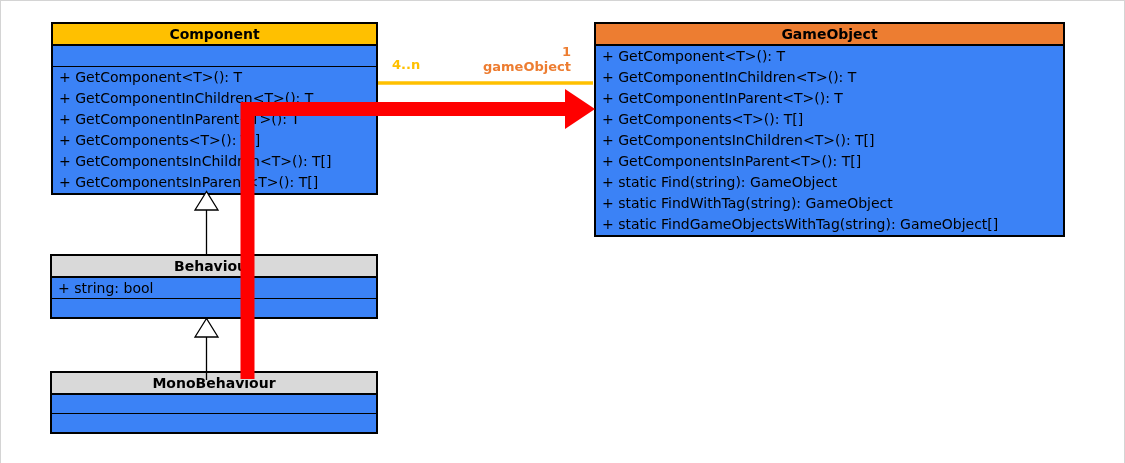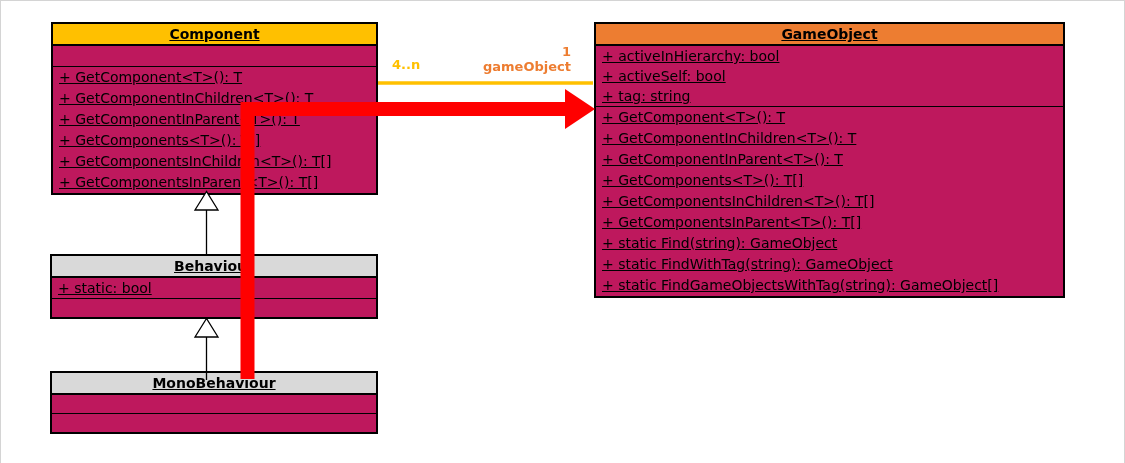--- a/index.html
+++ b/index.html
@@ -10,23 +10,22 @@
     overflow:hidden;
     font-family:"DejaVu Sans","Liberation Sans",sans-serif;
     border-top:1px solid #d4d4d4;
     border-left:1px solid #d4d4d4;
     border-right:1px solid #d4d4d4;
     box-sizing:border-box;
   }
   .uml-class{
     position:absolute;
     border:2px solid var(--line,#000);
-    background:#be185d;
+    background:#3b82f6;
     box-sizing:border-box;
-    text-decoration:underline;
   }
   .uml-header{
     height:20px;line-height:20px;
     text-align:center;font-weight:bold;font-size:14px;
     border-bottom:2px solid var(--line,#000);
     white-space:nowrap;overflow:hidden;
     color:#000;
   }
   .hdr-gold{background:var(--gold,#FFC000);}
   .hdr-orange{background:var(--orange,#ED7D31);}
@@ -65,41 +64,36 @@
       <div class="uml-row">+ GetComponentInParent&lt;T&gt;(): T</div>
       <div class="uml-row">+ GetComponents&lt;T&gt;(): T[]</div>
       <div class="uml-row">+ GetComponentsInChildren&lt;T&gt;(): T[]</div>
       <div class="uml-row">+ GetComponentsInParent&lt;T&gt;(): T[]</div>
     </div>
   </div>
 
   <div class="uml-class" id="box-gameobject">
     <div class="uml-header hdr-orange">GameObject</div>
     <div class="uml-section">
-      <div class="uml-row attr">+ activeInHierarchy: bool</div>
-      <div class="uml-row attr">+ activeSelf: bool</div>
-      <div class="uml-row attr">+ tag: string</div>
-    </div>
-    <div class="uml-section">
       <div class="uml-row">+ GetComponent&lt;T&gt;(): T</div>
       <div class="uml-row">+ GetComponentInChildren&lt;T&gt;(): T</div>
       <div class="uml-row">+ GetComponentInParent&lt;T&gt;(): T</div>
       <div class="uml-row">+ GetComponents&lt;T&gt;(): T[]</div>
       <div class="uml-row">+ GetComponentsInChildren&lt;T&gt;(): T[]</div>
       <div class="uml-row">+ GetComponentsInParent&lt;T&gt;(): T[]</div>
       <div class="uml-row">+ static Find(string): GameObject</div>
       <div class="uml-row">+ static FindWithTag(string): GameObject</div>
       <div class="uml-row">+ static FindGameObjectsWithTag(string): GameObject[]</div>
     </div>
   </div>
 
   <div class="uml-class" id="box-behaviour">
     <div class="uml-header hdr-gray">Behaviour</div>
     <div class="uml-section">
-      <div class="uml-row attr">+ static: bool</div>
+      <div class="uml-row attr">+ string: bool</div>
     </div>
     <div class="uml-section">
       <div class="uml-row empty-18"></div>
     </div>
   </div>
 
   <div class="uml-class" id="box-monobehaviour">
     <div class="uml-header hdr-gray">MonoBehaviour</div>
     <div class="uml-section">
       <div class="uml-row empty-18"></div>

